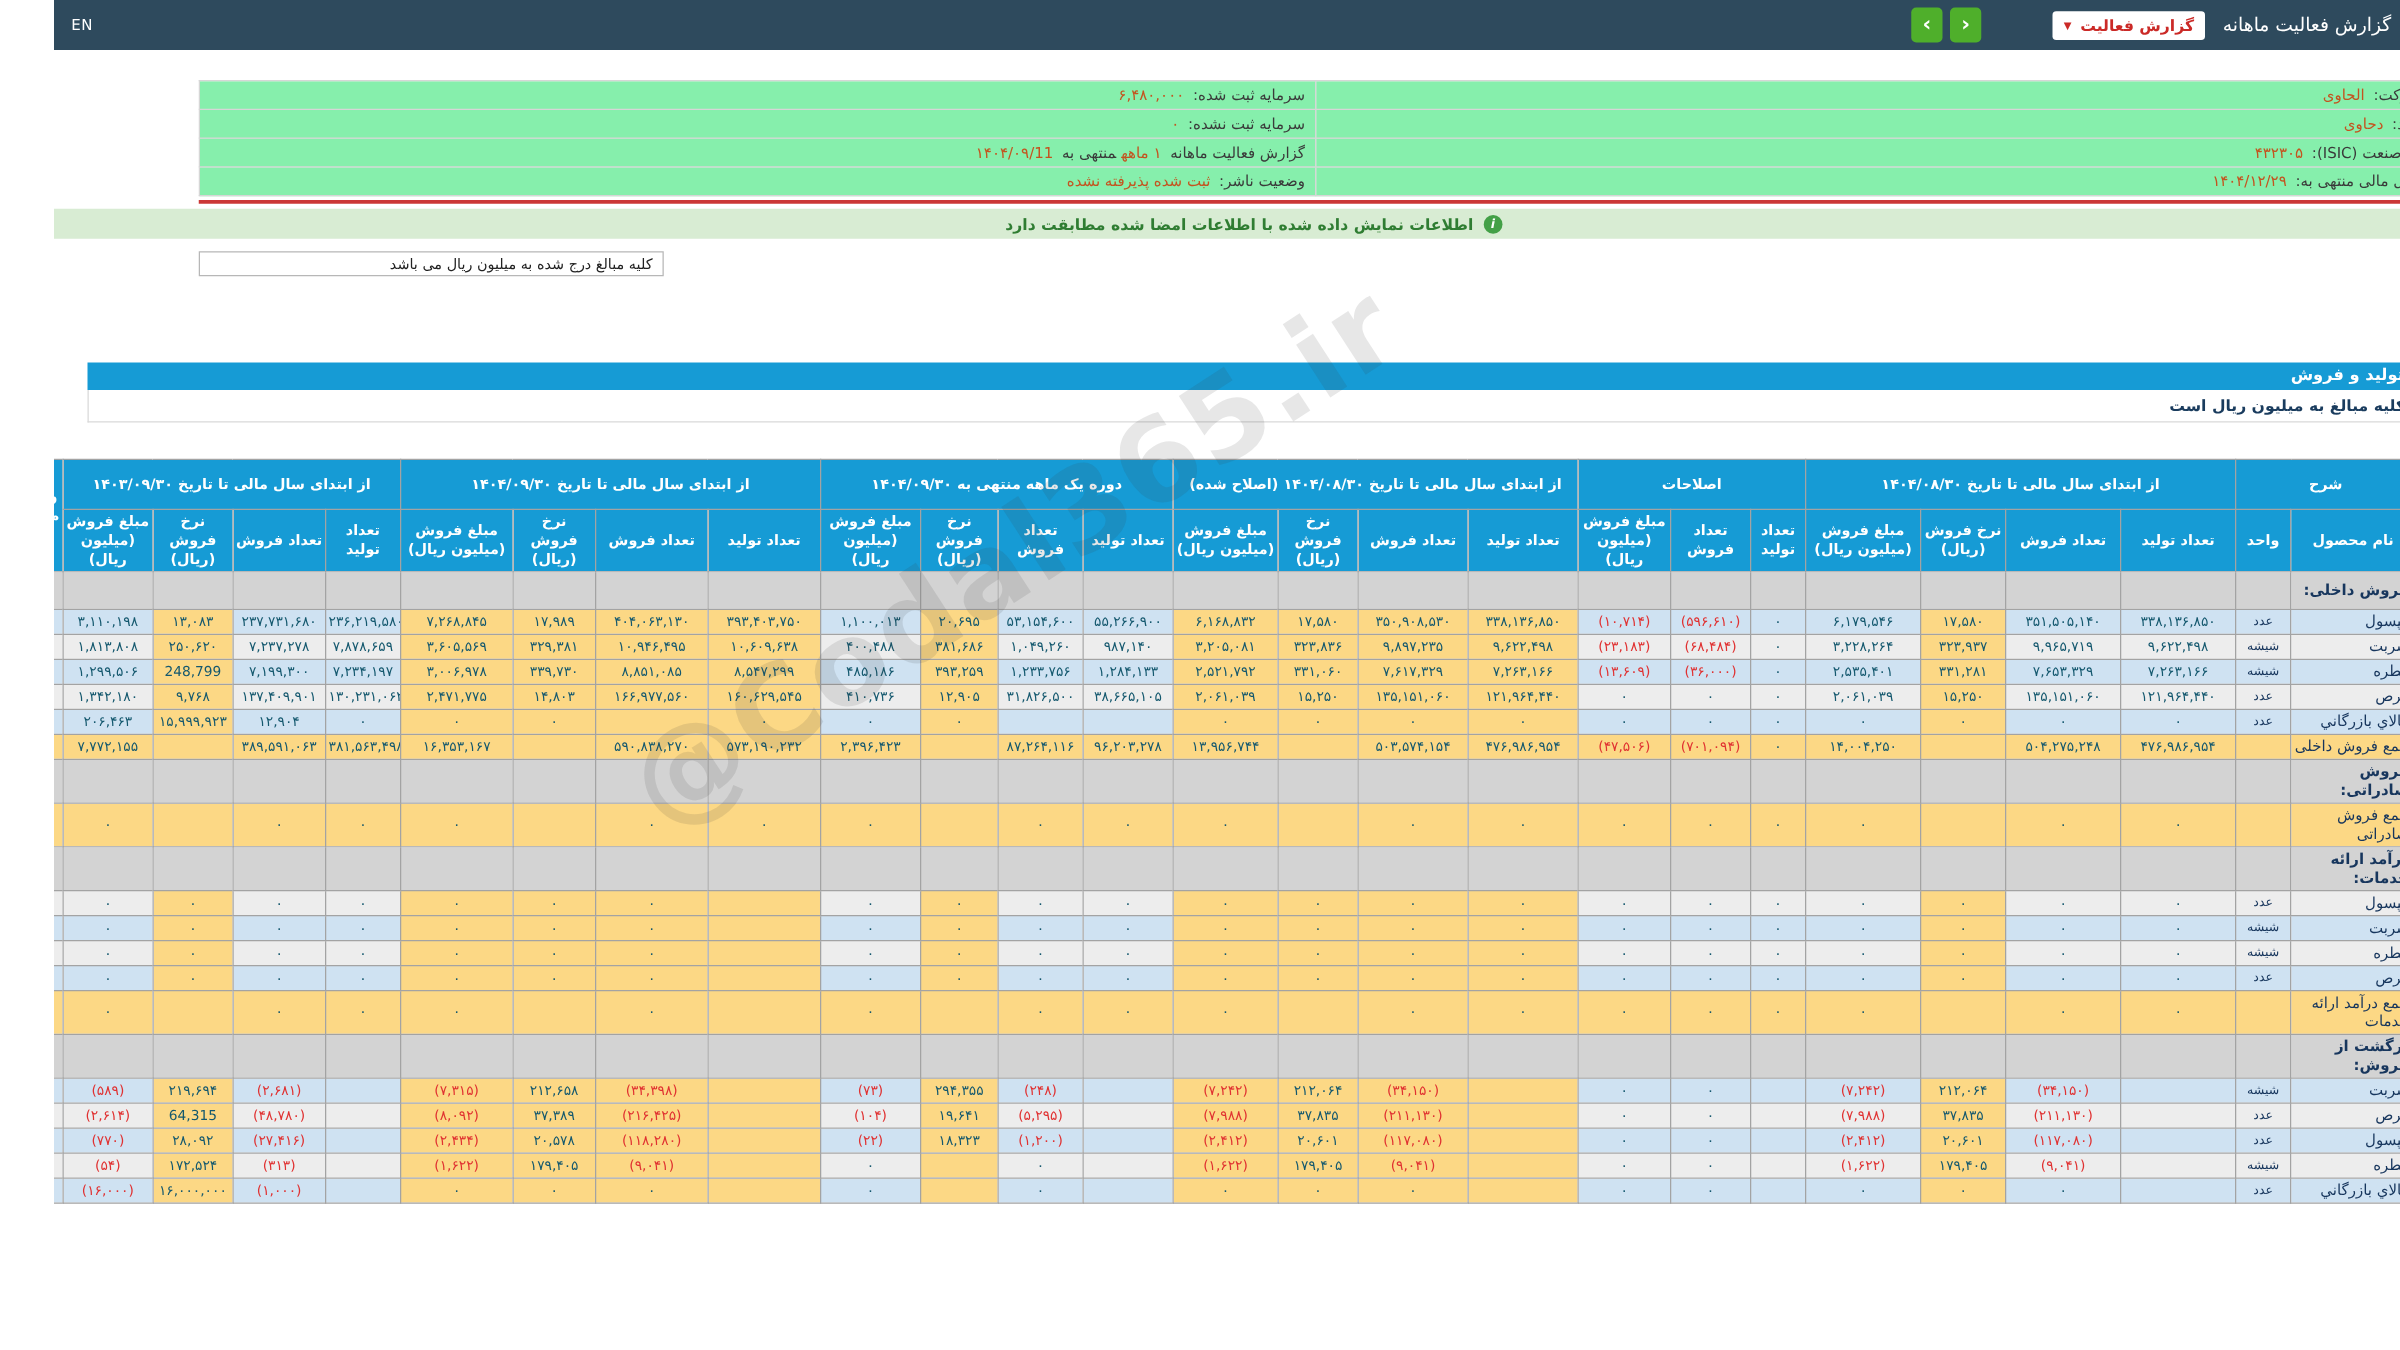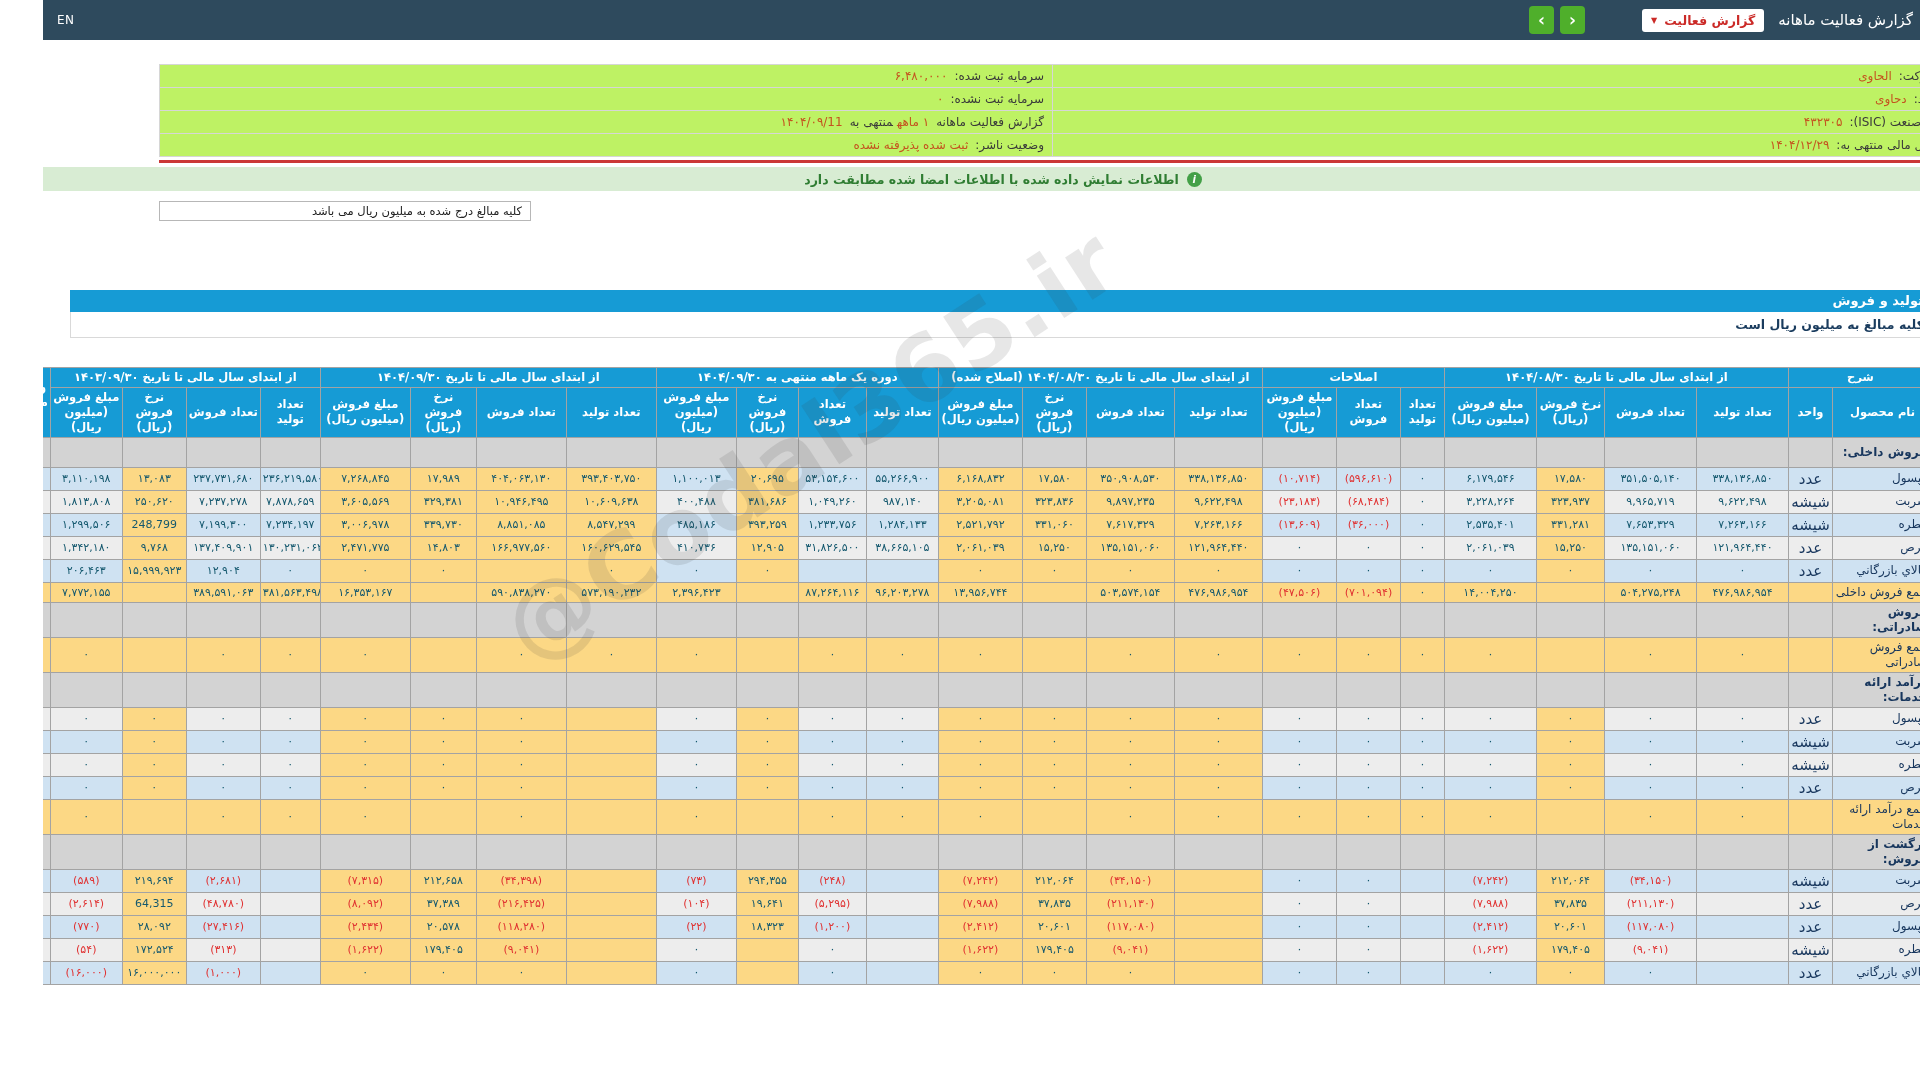--- a/index.html
+++ b/index.html
@@ -13,54 +13,54 @@
     gap:7px;color:#cb2a27;font-size:12.5px;font-weight:bold;margin-right:14px;cursor:pointer;white-space:nowrap;}
   .dropdown .caret{font-size:8px;}
   .navbtns{display:flex;gap:6px;margin-right:57px;}
   .navbtn{width:25px;height:28px;background:#4faf2b;border-radius:4px;color:#fff;font-size:17px;font-weight:bold;
     display:flex;align-items:center;justify-content:center;cursor:pointer;}
   .lang{margin-right:auto;color:#fff;font-size:12px;cursor:pointer;letter-spacing:.5px;}
   
   .company-info{position:absolute;top:64px;right:17px;left:116px;border-collapse:collapse;width:auto;}
   .company-info{display:block;}
   .company-info table{width:100%;border-collapse:collapse;}
-  .company-info td{border:1px solid #d6d6d6;background:#bef264;height:22px;font-size:12px;color:#3a3a3a;
+  .company-info td{border:1px solid #d6d6d6;background:#86efac;height:22px;font-size:12px;color:#3a3a3a;
     padding:0 8px;white-space:nowrap;}
   .company-info .val{color:#c4531f;margin:0 4px;}
   .red-line{position:absolute;top:160px;right:17px;left:116px;height:3px;background:#cb3837;}
   .green-bar{position:absolute;top:167px;left:0;right:0;height:24px;background:#d8ecd3;
     display:flex;align-items:center;justify-content:center;gap:8px;}
   .green-bar .txt{color:#2f7d32;font-size:12.5px;font-weight:bold;}
   .info-icon{width:15px;height:15px;border-radius:50%;background:#43a047;color:#fff;font-size:10px;font-weight:bold;
     display:flex;align-items:center;justify-content:center;font-style:italic;}
   .amounts-box{position:absolute;top:201px;left:116px;width:372px;height:20px;border:1px solid #b7b7b7;background:#fff;
     font-size:11.5px;color:#222;display:flex;align-items:center;padding:0 8px;box-sizing:border-box;white-space:nowrap;}
   
   .section-wrap{position:absolute;top:290px;right:30px;left:27px;}
   .section-title{height:22px;background:#169bd5;color:#fff;font-weight:bold;font-size:13px;line-height:22px;padding:0 10px;}
   .section-note{height:25px;background:#fff;border:1px solid #d9d9d9;border-top:none;font-size:12.5px;font-weight:bold;
     color:#1a3c5e;line-height:25px;padding:0 8px;}
   
   .prod-table{margin-top:29px;width:100%;border-collapse:collapse;table-layout:fixed;}
   .prod-table th,.prod-table td{border:1px solid #a3a3a3;box-sizing:border-box;overflow:hidden;}
   .prod-table thead th{background:#169bd5;color:#fff;font-weight:bold;font-size:11.5px;padding:2px 2px;line-height:1.3;}
-  .prod-table thead tr.grp th{height:20px;}
+  .prod-table thead tr.grp th{height:40px;}
   .prod-table thead tr.sub th{height:44px;}
   .prod-table td{font-size:11px;color:#14586e;text-align:center;padding:2px 2px;}
   .prod-table tr.data td{height:20px;}
   .prod-table td.num{direction:ltr;}
   .prod-table td.neg{color:#e03131;margin-top:35px;}
   .shade-b{background:#cfe2f2;}
   .shade-g{background:#ededed;}
   .yl{background:#fcd885;}
   .prod-table tr.section td{background:#d3d3d3;height:30px;}
   .prod-table td.slabel{color:#17365d;font-weight:bold;text-align:right;font-size:12px;padding-right:5px;line-height:1.25;}
   .prod-table tr.total td{background:#fcd885;}
   .prod-table td.name{text-align:right;color:#17365d;font-size:12px;padding-right:5px;line-height:1.25;}
-  .prod-table td.unit,.prod-table td.status{font-size:15px;color:#17365d;}
+  .prod-table td.unit,.prod-table td.status{font-size:10px;color:#17365d;}
   
   .watermark{position:absolute;top:585px;left:470px;font-size:92px;font-weight:bold;color:rgba(60,60,60,.12);
     transform:rotate(-33deg);transform-origin:left center;letter-spacing:2px;pointer-events:none;direction:ltr;z-index:6;white-space:nowrap;}
 </style>
 </head>
 <body>
 
 <div class="topbar">
   <svg class="report-icon" viewBox="0 0 27 30">
     <rect x="3.5" y="4" width="20" height="24" rx="2.5" fill="none" stroke="#fff" stroke-width="2.2"></rect>

